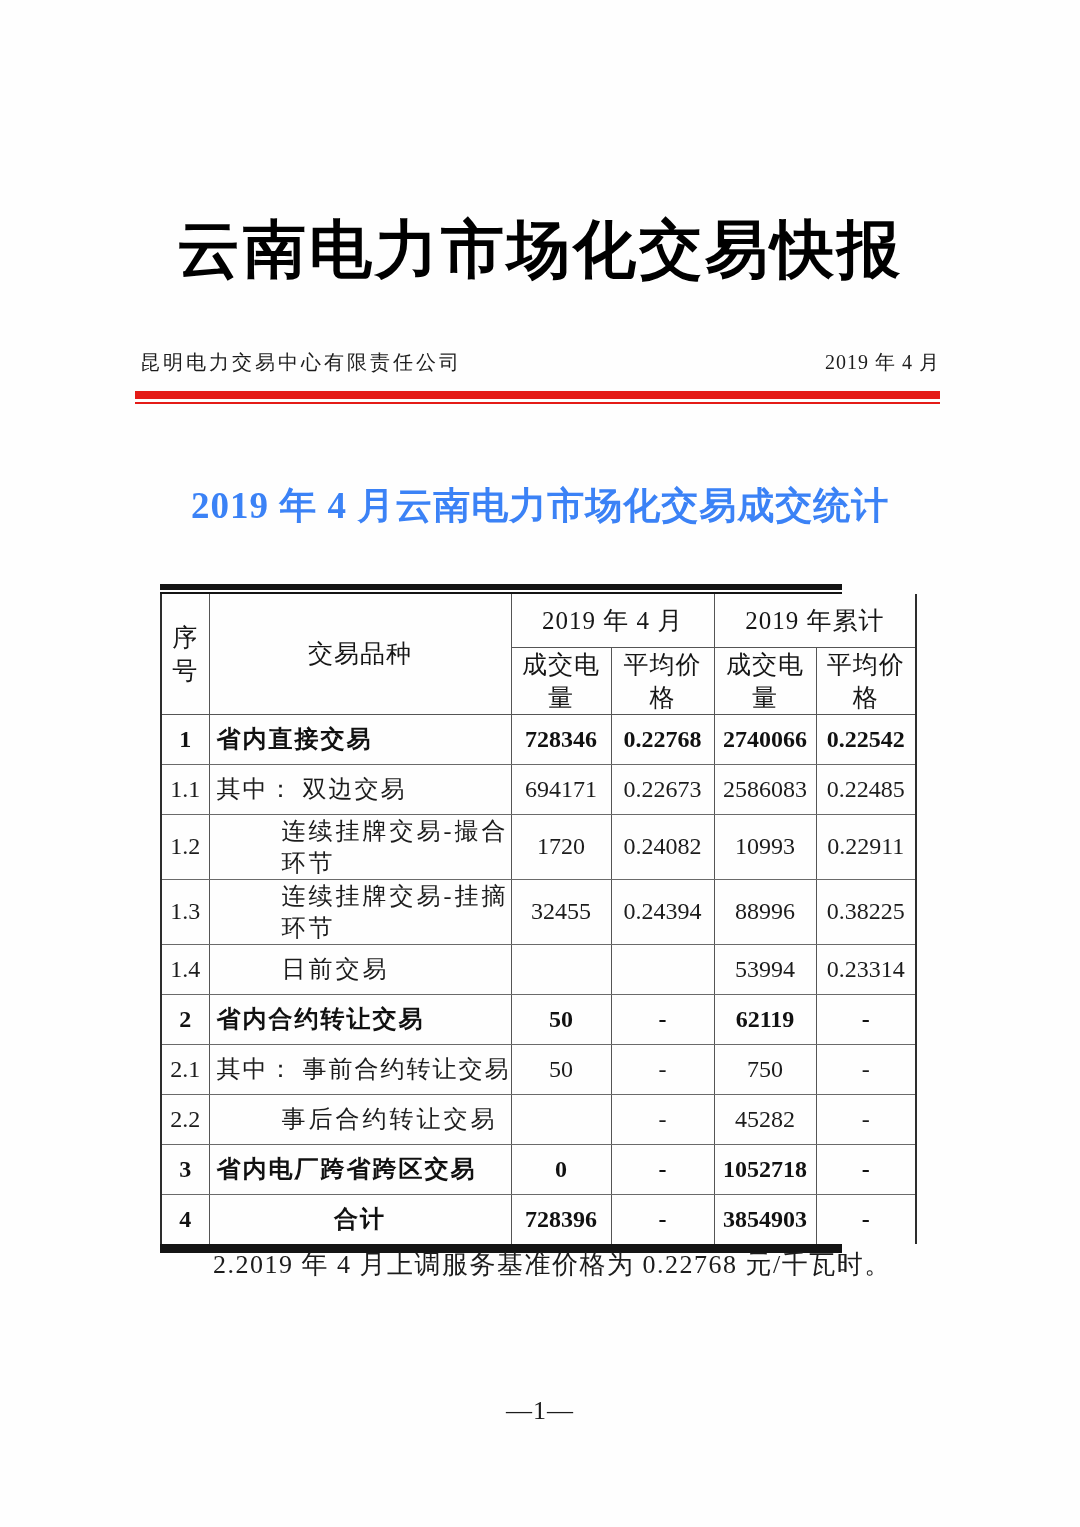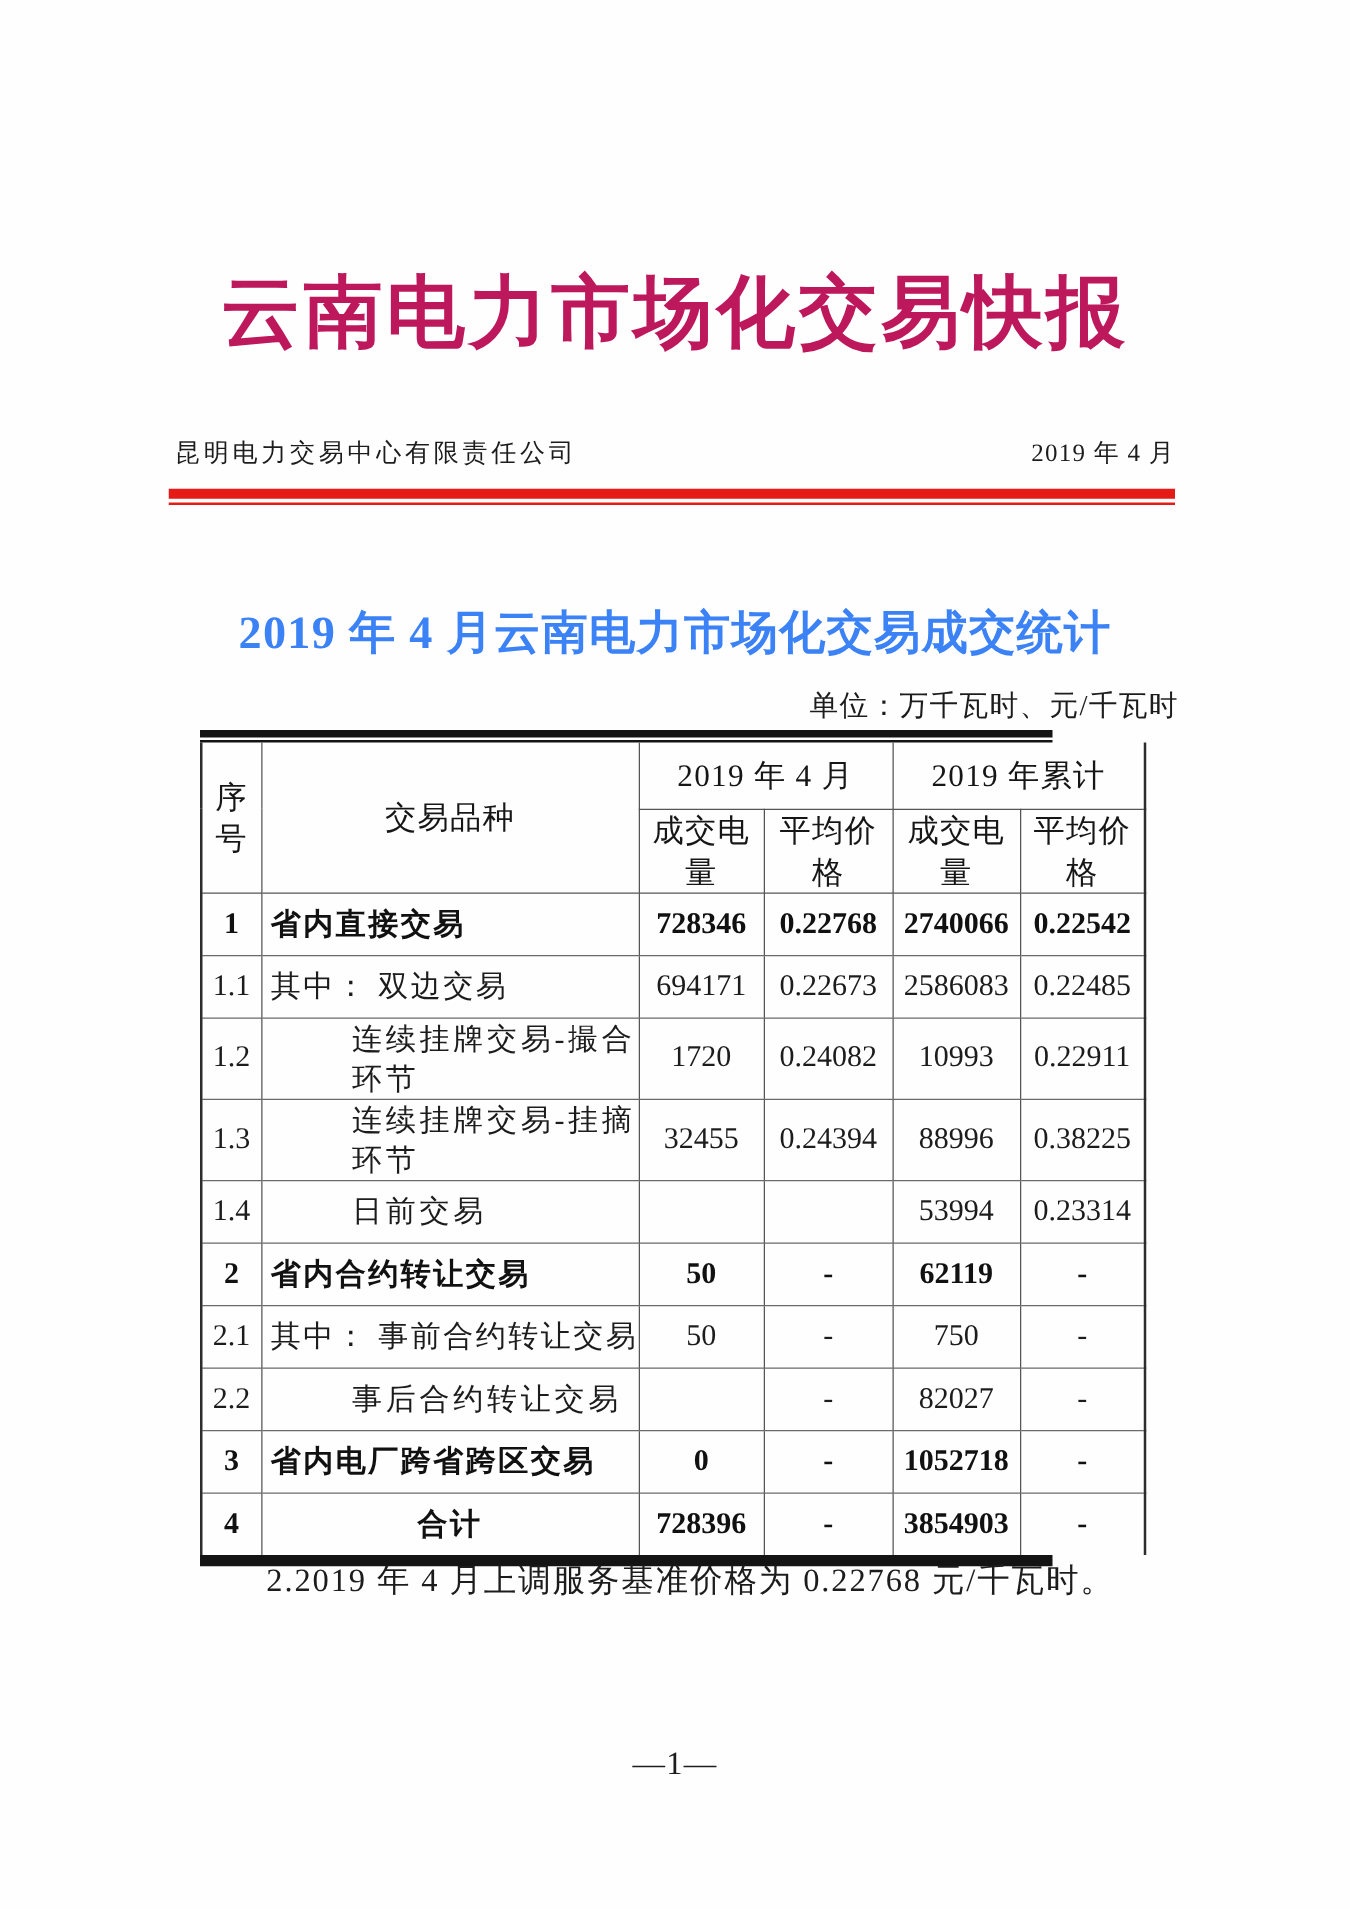--- a/index.html
+++ b/index.html
@@ -11,21 +11,21 @@
     height: 1527px;
     background: #fefefe;
     overflow: hidden;
   }
   .main-title {
     position: absolute;
     top: 210px; left: 0; right: 0;
     text-align: center;
     font-size: 63px;
     font-weight: bold;
-    color: #be185d;
+    color: #000000;
     letter-spacing: 3px;
     line-height: 1.3;
   }
   .byline {
     position: absolute;
     top: 349px; left: 140px; right: 140px;
     display: flex;
     justify-content: space-between;
     align-items: baseline;
     font-size: 20px;
@@ -121,21 +121,20 @@
     <span class="date">2019 年 4 月</span>
   </div>
 
   <div class="red-rule">
     <div class="thick"></div>
     <div class="thin"></div>
   </div>
 
   <h2 class="section-title">2019 年 4 月云南电力市场化交易成交统计</h2>
 
-  <div class="unit-note">单位：万千瓦时、元/千瓦时</div>
 
   <div class="table-wrap">
     <div class="rule-heavy"></div>
     <div class="rule-light"></div>
     <table>
       <colgroup>
         <col style="width:48px">
           <col style="width:302px">
           <col style="width:100px">
           <col style="width:103px">
@@ -211,21 +210,21 @@
           <td class="num">50</td>
           <td class="num">-</td>
           <td class="num">750</td>
           <td class="num">-</td>
         </tr>
         <tr>
           <td class="seq">2.2</td>
           <td class="name name-indent">事后合约转让交易</td>
           <td class="num"></td>
           <td class="num">-</td>
-          <td class="num">82027</td>
+          <td class="num">45282</td>
           <td class="num">-</td>
         </tr>
         <tr class="bold-row">
           <td class="seq">3</td>
           <td class="name">省内电厂跨省跨区交易</td>
           <td class="num">0</td>
           <td class="num">-</td>
           <td class="num">1052718</td>
           <td class="num">-</td>
         </tr>

